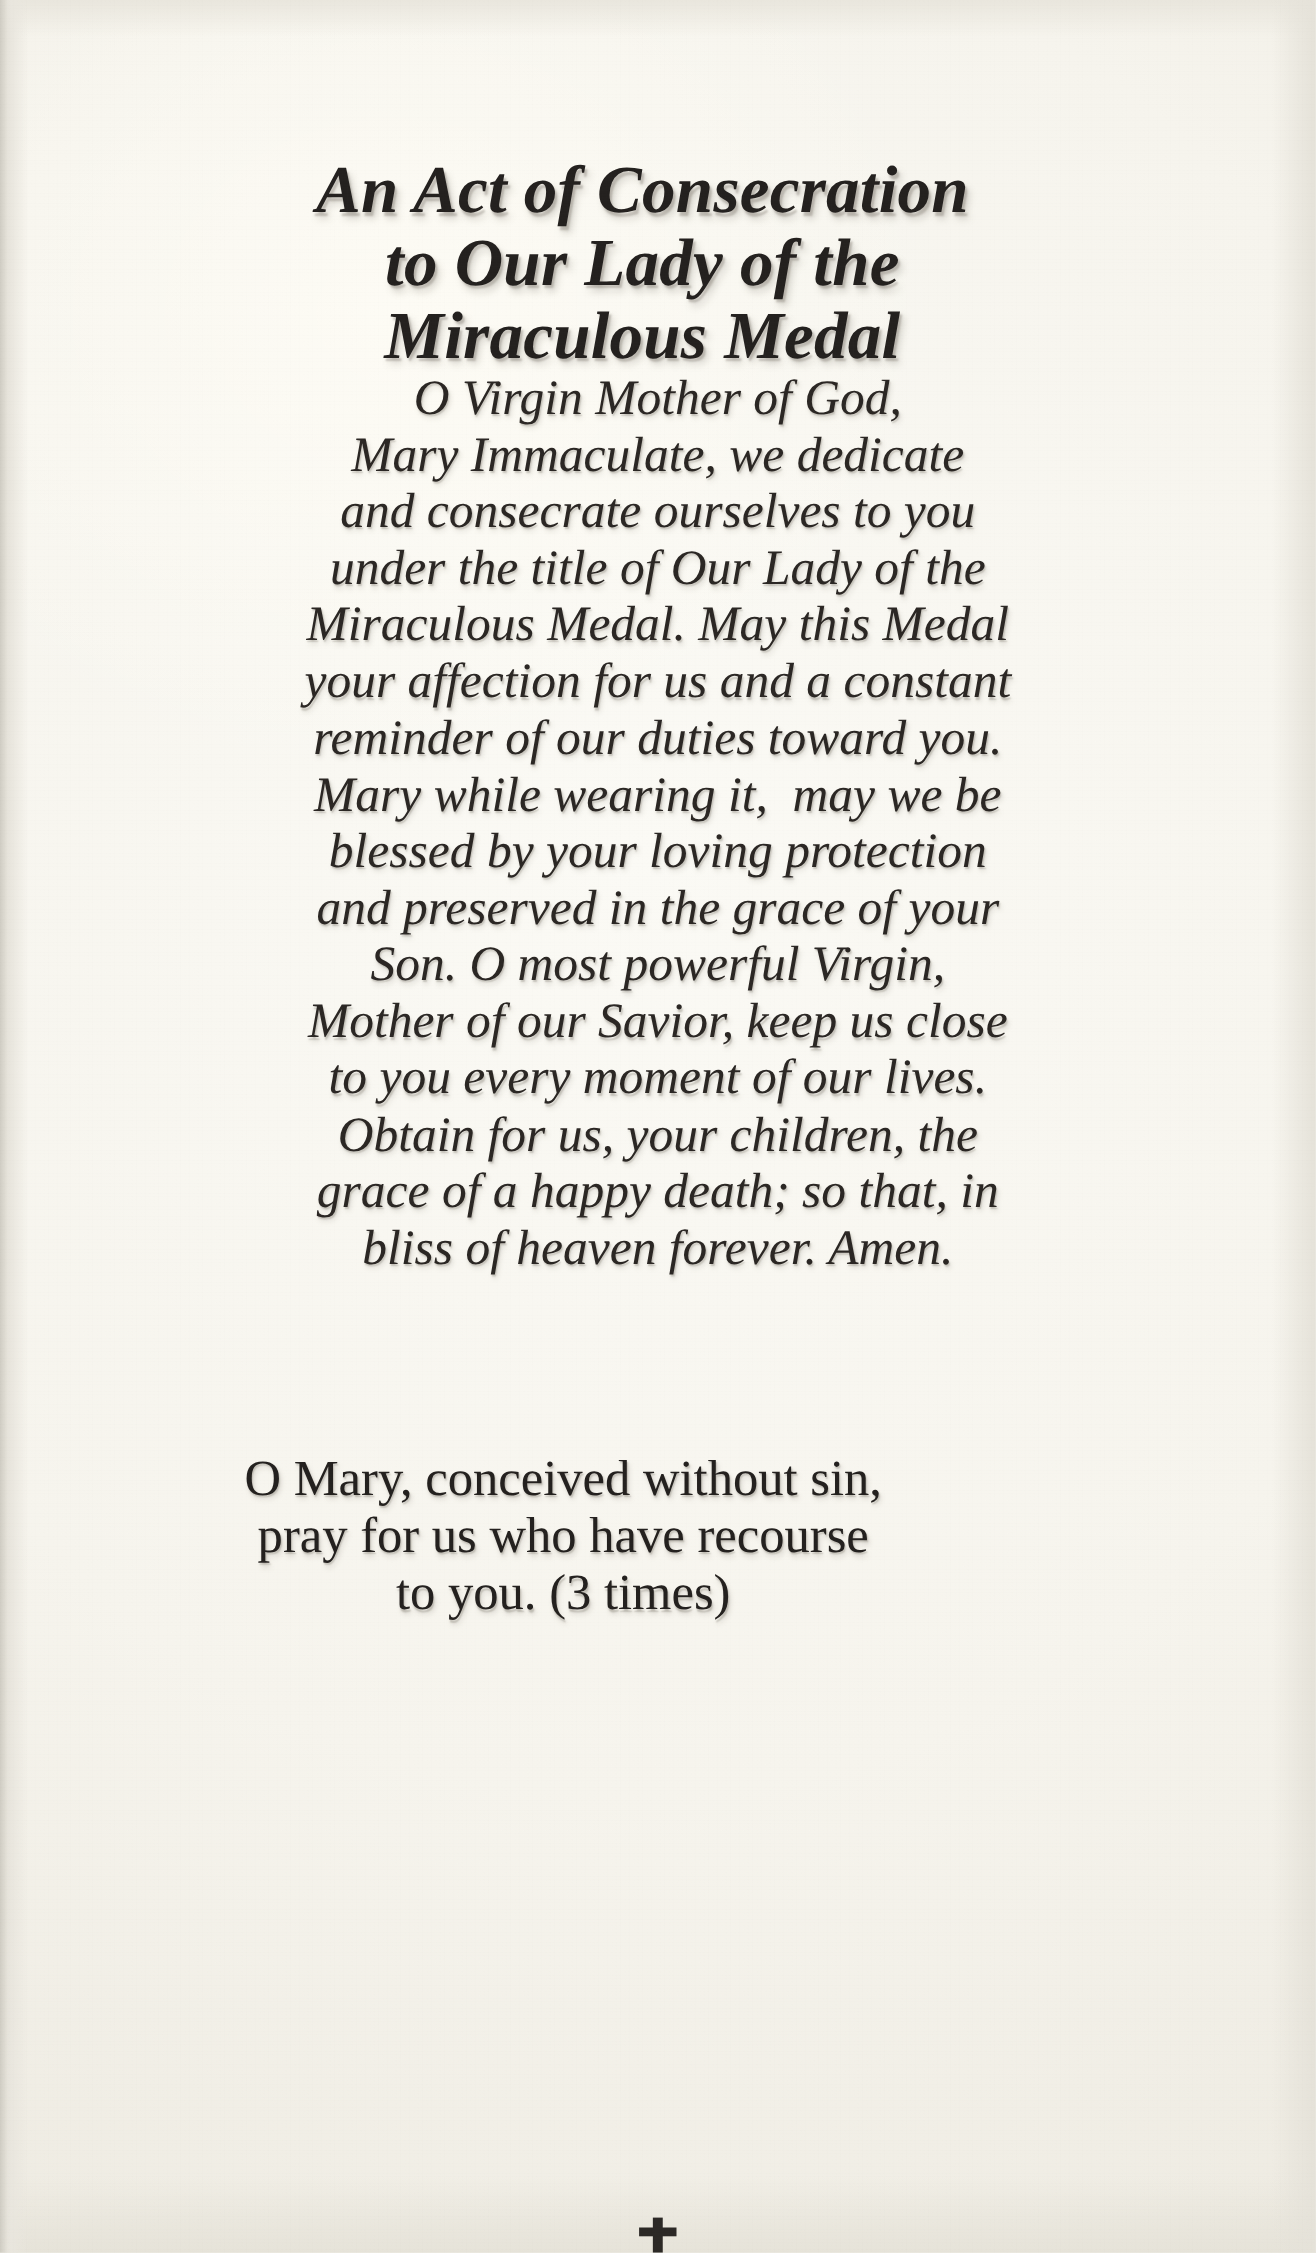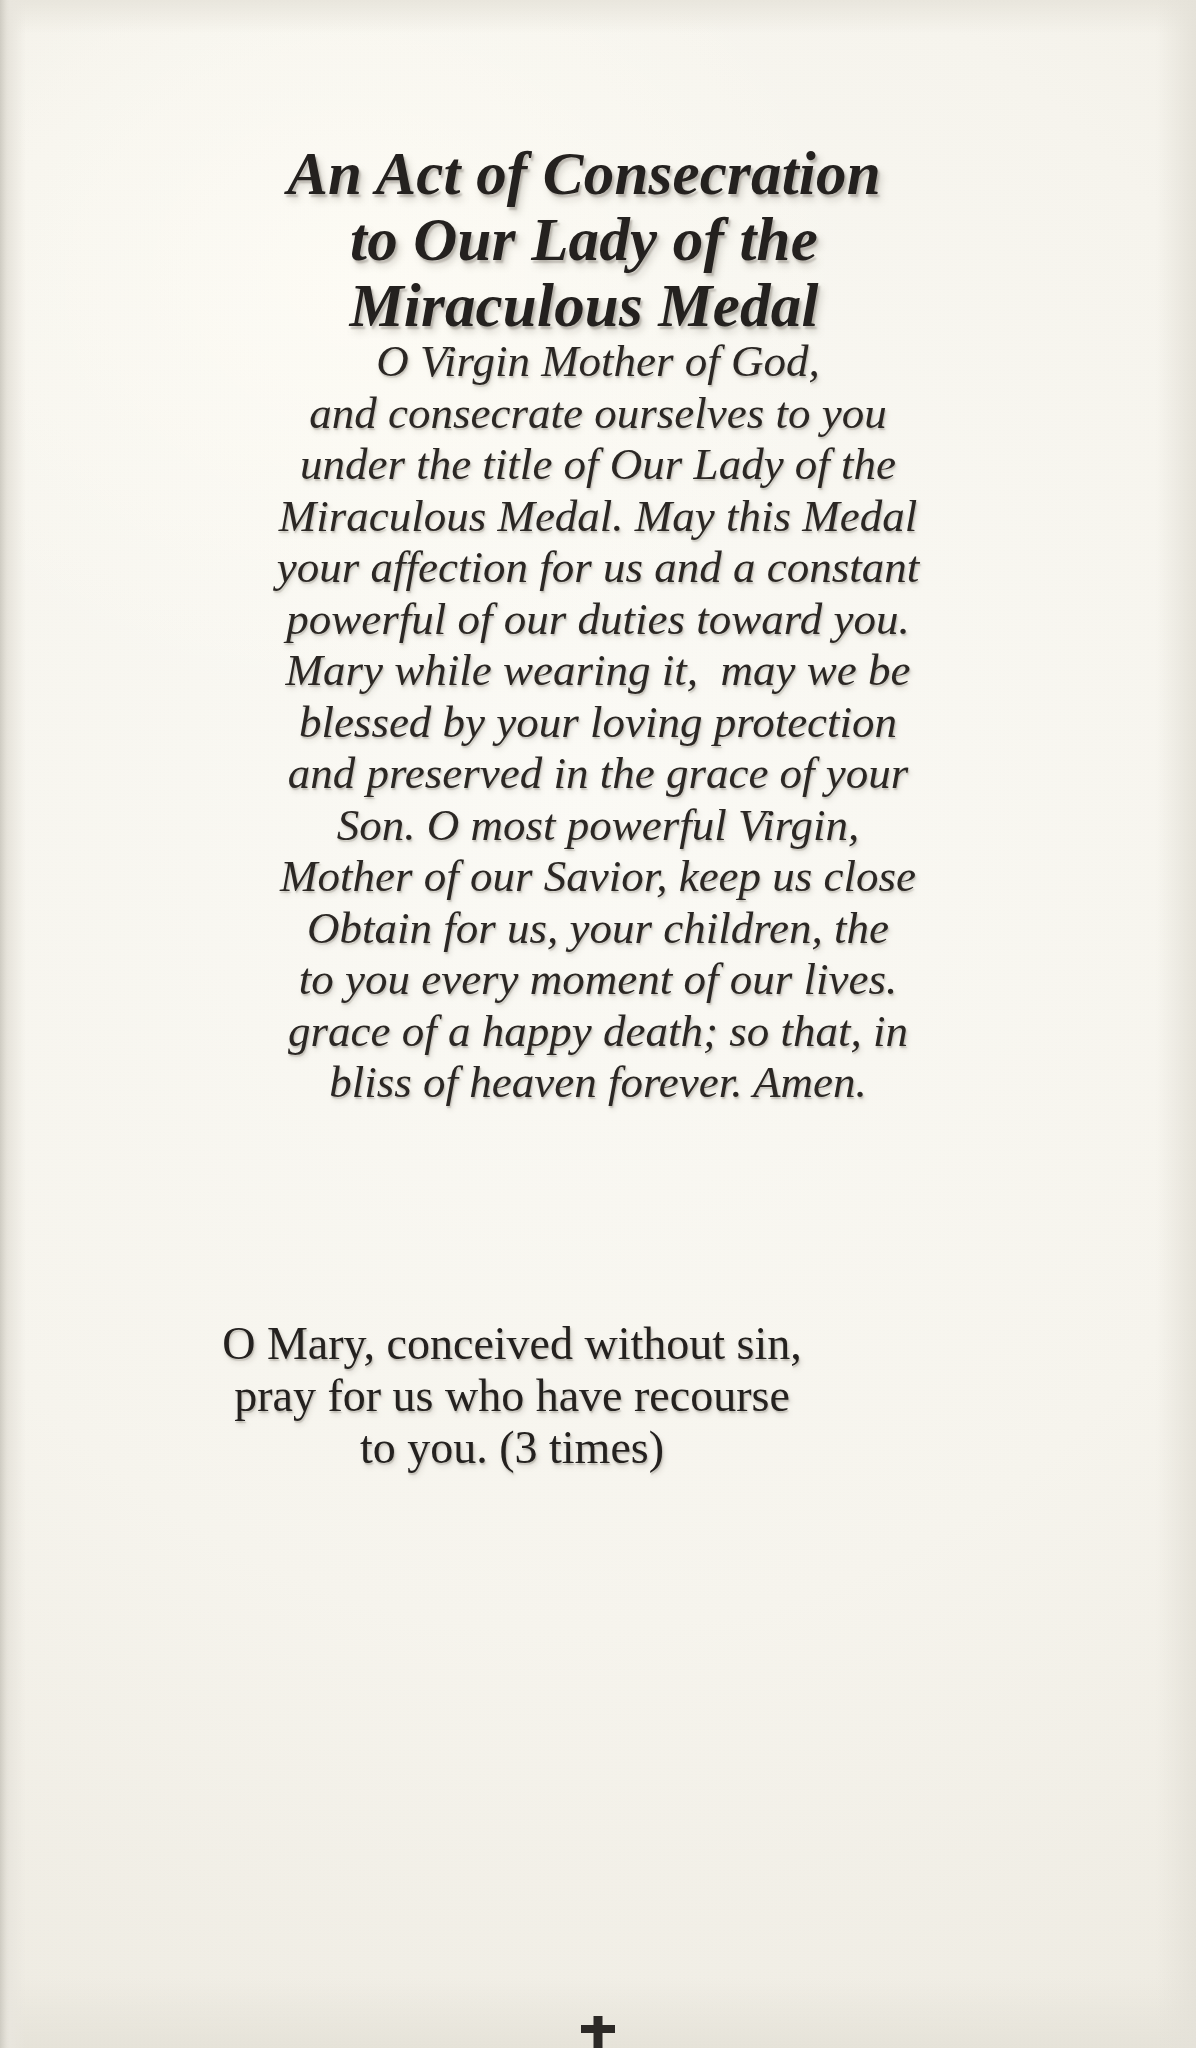--- a/index.html
+++ b/index.html
@@ -182,32 +182,33 @@
   <div class="content">
 
     <h1 class="title">
       <span class="tline">An Act of Consecration</span>
       <span class="tline">to Our Lady of the</span>
       <span class="tline">Miraculous Medal</span>
     </h1>
 
     <div class="prayer">
       <span class="pline">O Virgin Mother of God,</span>
+      <span class="pline">Mary Immaculate, we dedicate</span>
       <span class="pline">and consecrate ourselves to you</span>
       <span class="pline">under the title of Our Lady of the</span>
       <span class="pline">Miraculous Medal. May this Medal</span>
       <span class="pline">your affection for us and a constant</span>
-      <span class="pline">powerful of our duties toward you.</span>
+      <span class="pline">reminder of our duties toward you.</span>
       <span class="pline">Mary while wearing it,  may we be</span>
       <span class="pline">blessed by your loving protection</span>
       <span class="pline">and preserved in the grace of your</span>
       <span class="pline">Son. O most powerful Virgin,</span>
       <span class="pline">Mother of our Savior, keep us close</span>
+      <span class="pline">to you every moment of our lives.</span>
       <span class="pline">Obtain for us, your children, the</span>
-      <span class="pline">to you every moment of our lives.</span>
       <span class="pline">grace of a happy death; so that, in</span>
       <span class="pline">bliss of heaven forever. Amen.</span>
     </div>
 
     <div class="aspiration">
       <span class="aline">O Mary, conceived without sin,</span>
       <span class="aline">pray for us who have recourse</span>
       <span class="aline">to you. (3 times)</span>
     </div>
 

